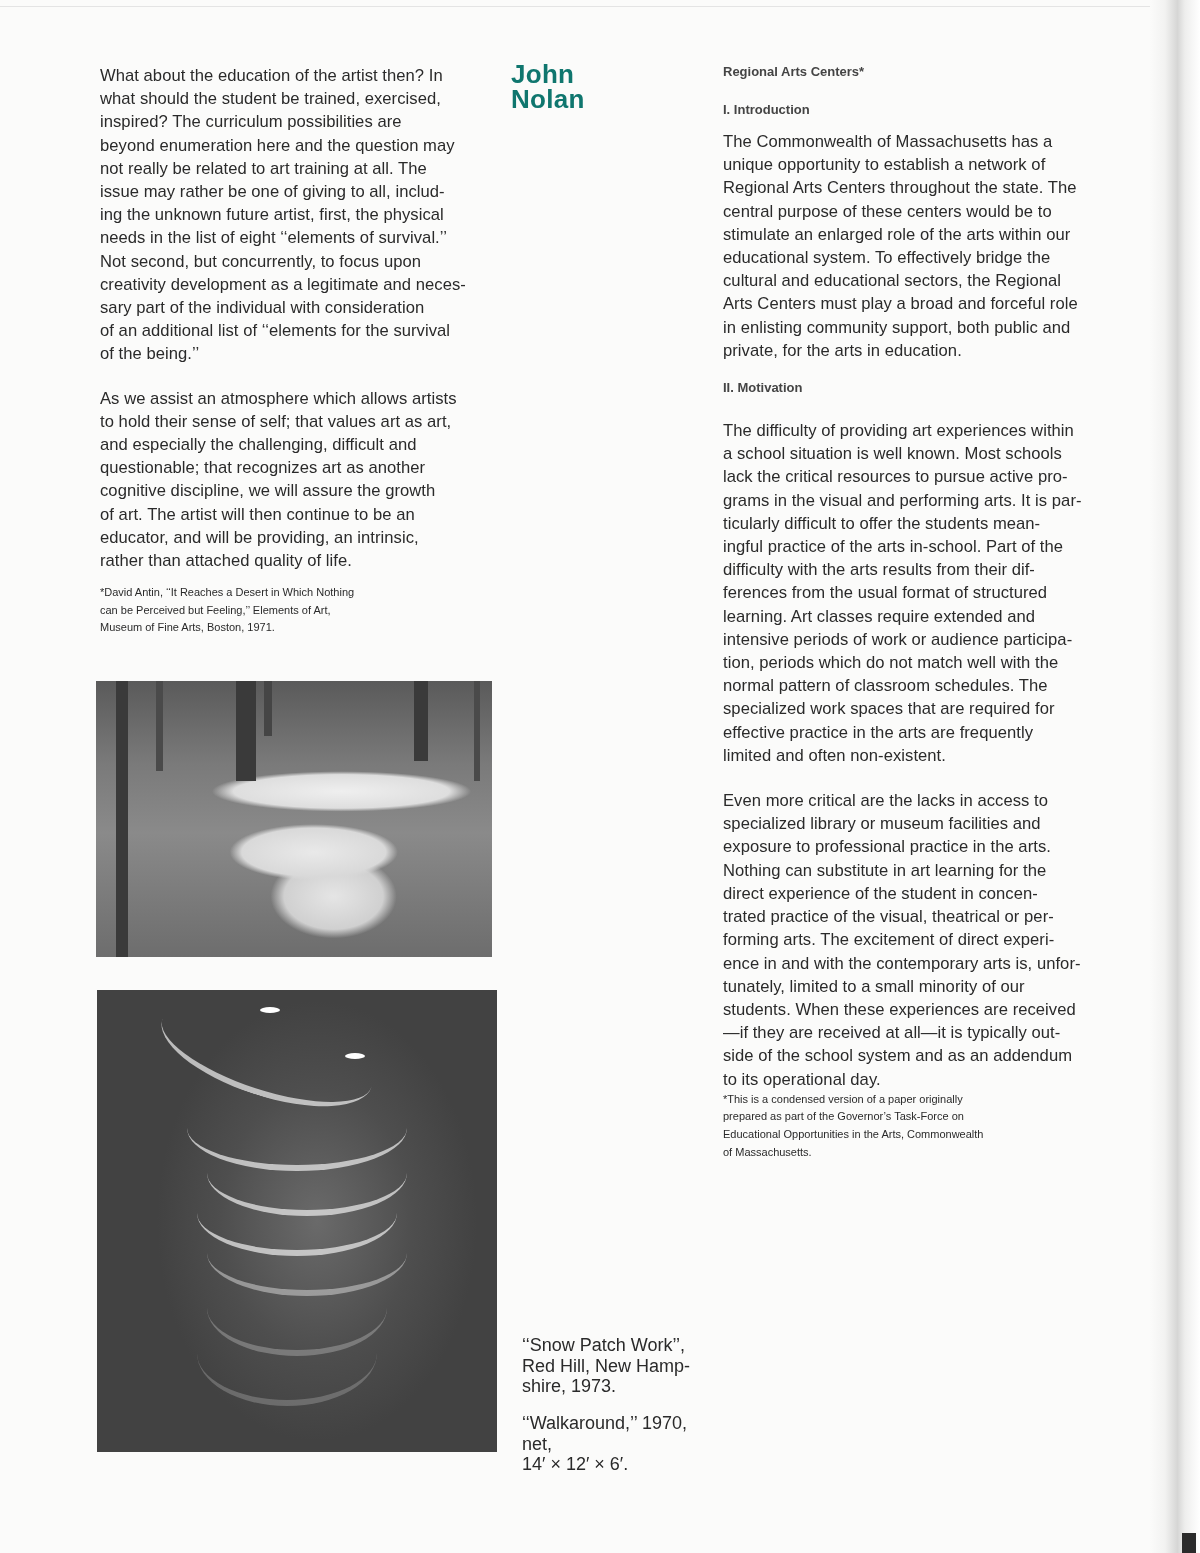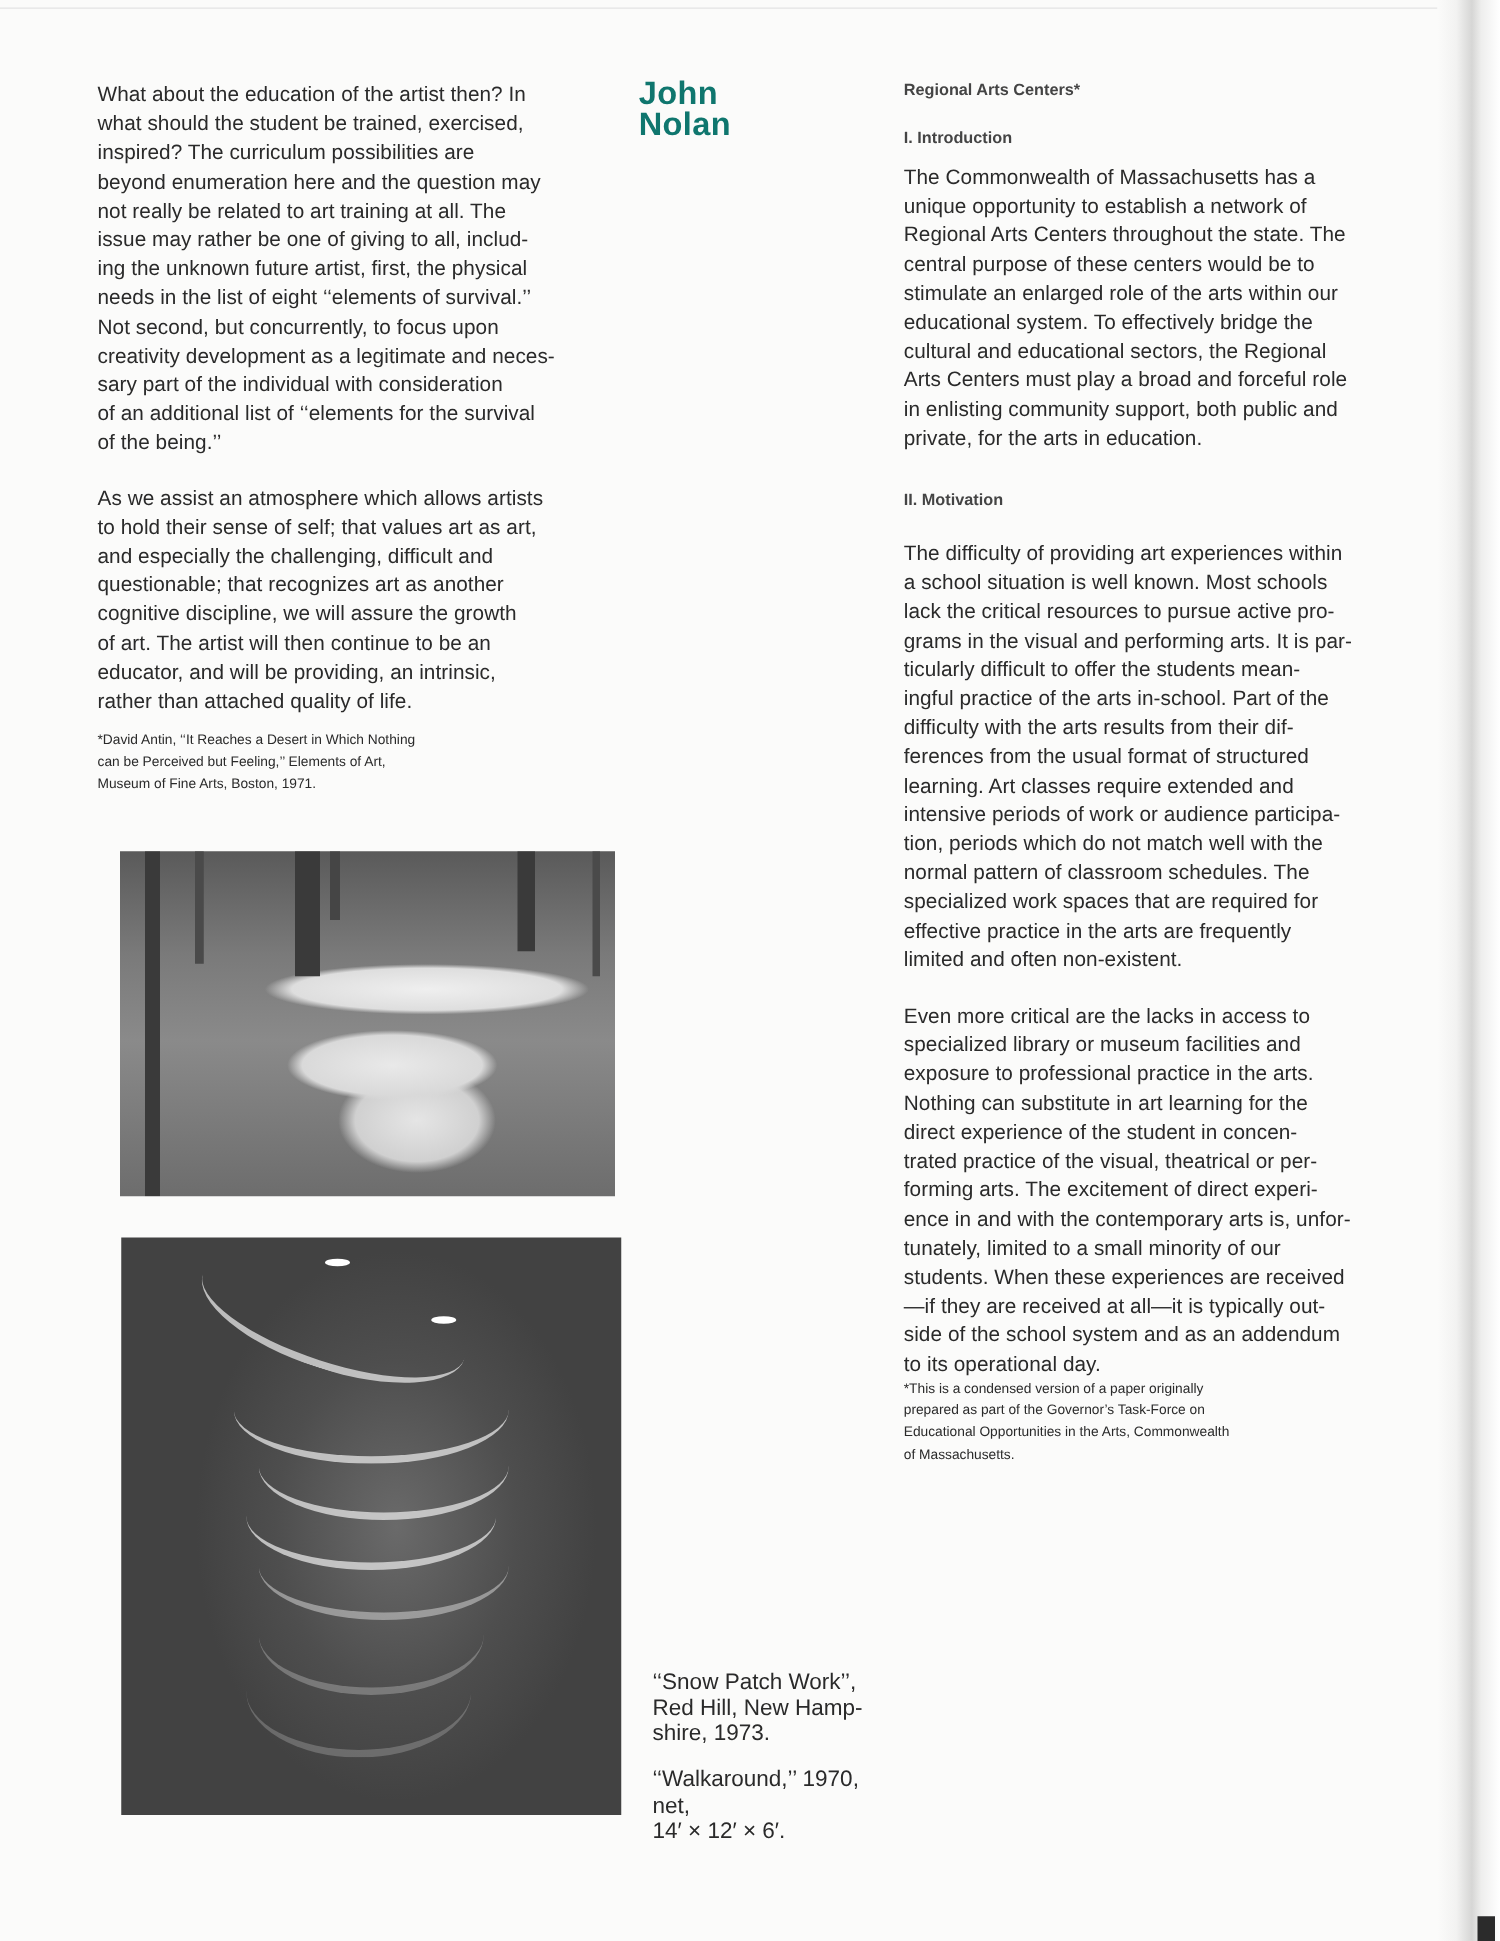--- a/index.html
+++ b/index.html
@@ -12,21 +12,21 @@
   .page-edge {
     position:absolute; top:0; right:0; width:50px; height:1553px;
     background:linear-gradient(to right, #fbfbfa 0%, #f2f2f1 30%, #d6d6d5 55%, #eeeeed 70%, #ffffff 100%);
   }
   .page-edge .corner {
     position:absolute; bottom:0; right:4px; width:14px; height:20px; background:#2b2b2b;
   }
   .top-rule { position:absolute; top:6px; left:0; width:1150px; height:1px; background:#e4e4e4; }
 
   .col { position:absolute; }
-  .left { left:78px; top:64px; width:400px; }
+  .left { left:100px; top:64px; width:400px; }
   .mid  { left:511px; top:62px; width:180px; }
   .right{ left:723px; top:64px; width:405px; }
 
   p.body {
     margin:0; font-size:16.6px; line-height:23.2px; letter-spacing:0.05px;
     white-space:pre-line;
   }
   p.note {
     margin:0; font-size:11px; line-height:17.6px; white-space:pre-line;
   }
@@ -98,21 +98,21 @@
   <p class="body" style="margin-top:13px">The Commonwealth of Massachusetts has a
 unique opportunity to establish a network of
 Regional Arts Centers throughout the state. The
 central purpose of these centers would be to
 stimulate an enlarged role of the arts within our
 educational system. To effectively bridge the
 cultural and educational sectors, the Regional
 Arts Centers must play a broad and forceful role
 in enlisting community support, both public and
 private, for the arts in education.</p>
-  <h3 class="sec" style="margin-top:30px">II. Motivation</h3>
+  <h3 class="sec" style="margin-top:18px">II. Motivation</h3>
   <p class="body" style="margin-top:24px">The difficulty of providing art experiences within
 a school situation is well known.  Most schools
 lack the critical resources to pursue active pro-
 grams in the visual and performing arts.  It is par-
 ticularly difficult to offer the students mean-
 ingful practice of the arts in-school.  Part of the
 difficulty with the arts results from their dif-
 ferences from the usual format of structured
 learning.  Art classes require extended and
 intensive periods of work or audience participa-

